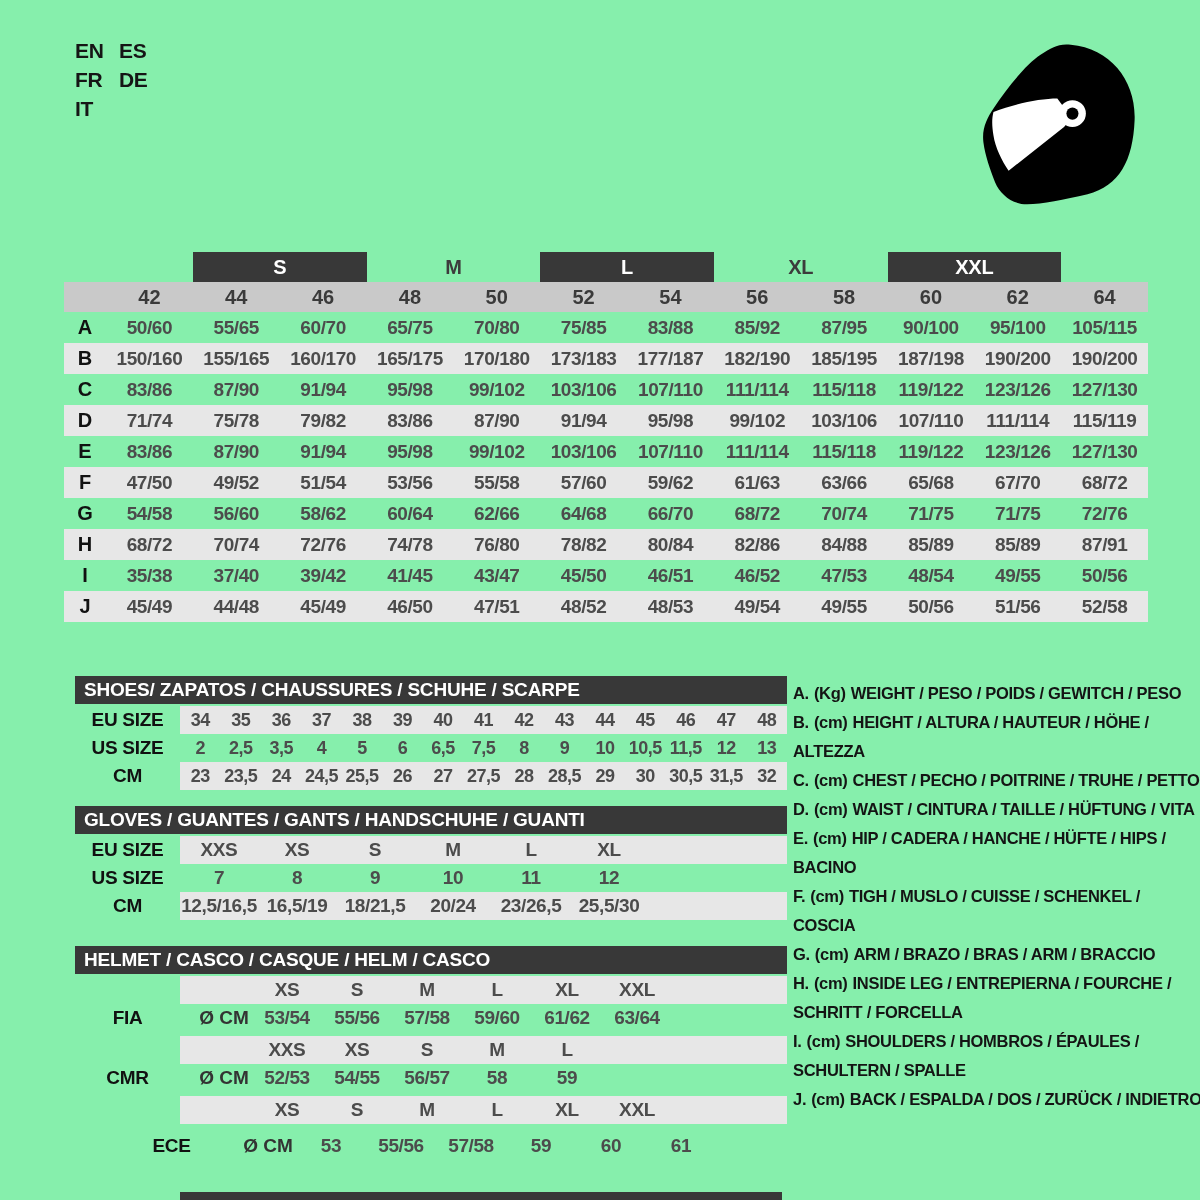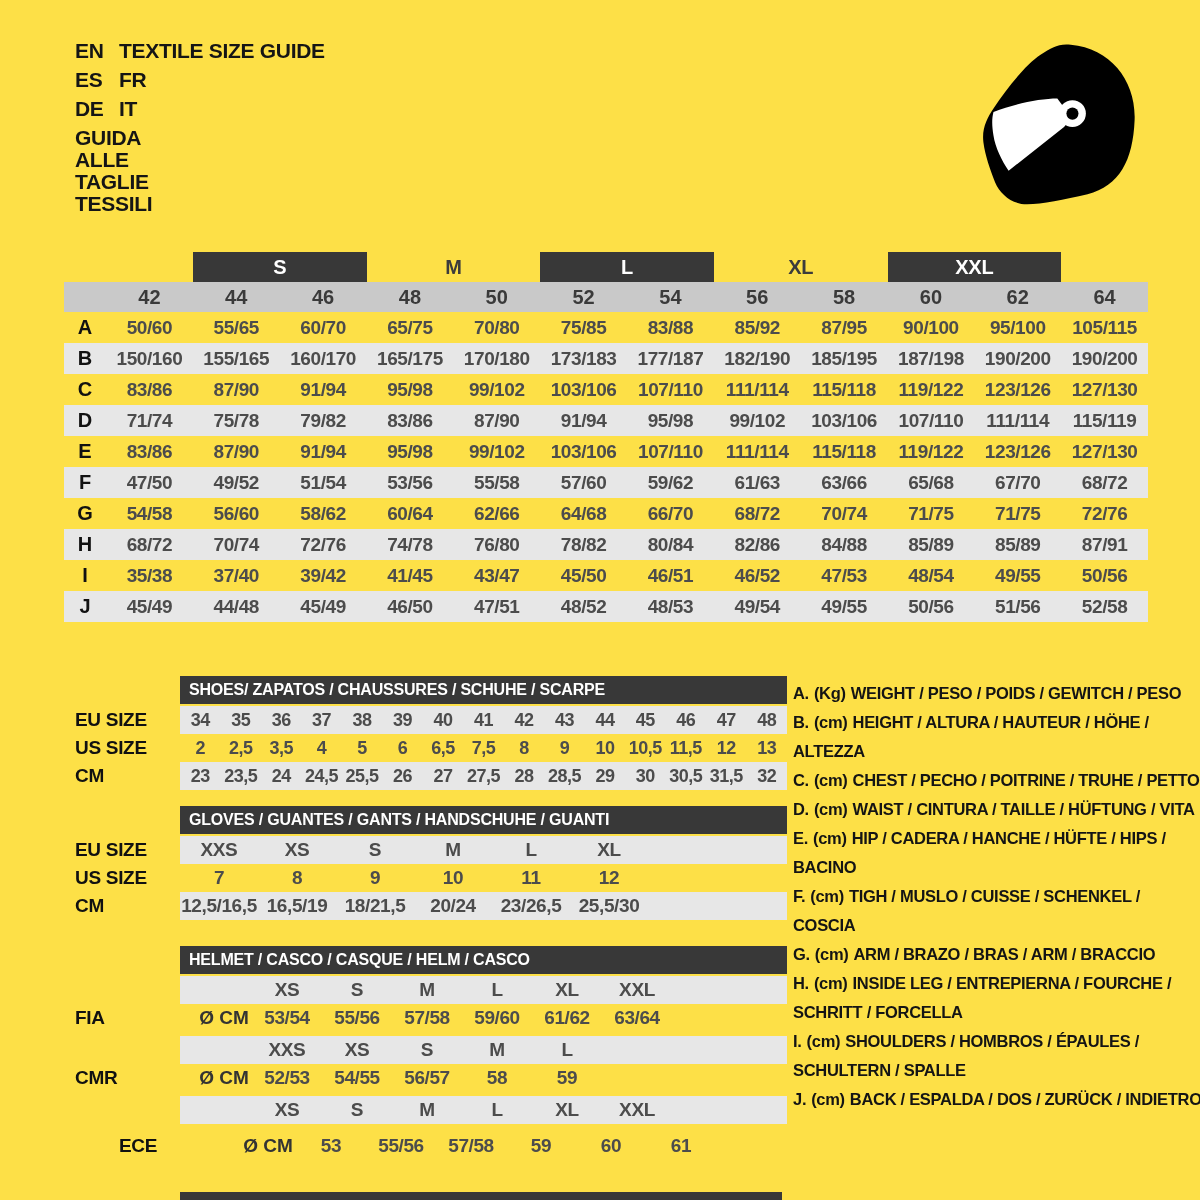--- a/index.html
+++ b/index.html
@@ -1,16 +1,16 @@
 <!DOCTYPE html>
 <html><head>
 <meta charset="utf-8">
 <style>
   html,body{margin:0;padding:0;background:#fff;}
-  .page{position:relative;width:1200px;height:1200px;background:#fde047;overflow:hidden;
+  .page{position:relative;width:1200px;height:1200px;background:#86efac;overflow:hidden;
         font-family:"Liberation Sans",sans-serif;color:#161616;}
 
   
   .langs{position:absolute;left:75px;top:40px;display:grid;grid-template-columns:44px auto;
          row-gap:7px;font-weight:bold;font-size:21px;line-height:22px;letter-spacing:-0.3px;color:#151515;}
 
   
   .helmet-icon{position:absolute;left:975px;top:36px;width:168px;height:172px;}
 
   
@@ -22,25 +22,25 @@
          font-weight:bold;font-size:20px;color:#3c3c3c;letter-spacing:-0.3px;}
   .g-dark{background:#383838;color:#ffffff;}
   .t-sizes{background:#c9c9c9;height:30px;}
   .t-sizes .contents span{text-align:center;font-weight:bold;font-size:20px;color:#3a3a3a;}
   .t-letter{text-align:center;font-weight:bold;font-size:20px;color:#111111;}
   .t-body .contents span{text-align:center;font-weight:bold;font-size:19px;color:#4c4c4c;letter-spacing:-0.4px;}
   .stripe{background:#e7e7e7;}
 
   
   .sect{position:absolute;left:75px;width:712px;}
-  .sect-title{margin-left:105px;height:28px;background:#383838;color:#ffffff;font-weight:bold;
-              font-size:16px;display:flex;align-items:center;padding-left:9px;letter-spacing:-0.2px;box-sizing:border-box;}
+  .sect-title{height:28px;background:#383838;color:#ffffff;font-weight:bold;
+              font-size:19px;display:flex;align-items:center;padding-left:9px;letter-spacing:-0.2px;box-sizing:border-box;}
   .row{display:grid;height:28px;align-items:center;}
   .gray{background:linear-gradient(to right,transparent 105px,#e7e7e7 105px);}
-  .side-label{text-align:left;font-weight:bold;font-size:19px;color:#111111;letter-spacing:-0.3px;}
+  .side-label{text-align:center;font-weight:bold;font-size:19px;color:#111111;letter-spacing:-0.3px;}
   .mt2{margin-top:2px;} .mt4{margin-top:4px;} .mt8{margin-top:8px;margin-left:44px;}
 
   .s-row{grid-template-columns:105px repeat(15,1fr);}
   .s-row .contents span{text-align:center;font-weight:bold;font-size:18px;color:#4c4c4c;letter-spacing:-0.5px;}
 
   .gl-row{grid-template-columns:105px repeat(6,78px) 1fr;}
   .gl-row .contents span{text-align:center;font-weight:bold;font-size:19px;color:#4c4c4c;letter-spacing:-0.4px;}
 
   .h-row{grid-template-columns:105px 72px repeat(6,70px) 1fr;}
   .h-unit{text-align:center;padding-left:16px;font-weight:bold;font-size:19px;color:#333333;}
@@ -53,26 +53,24 @@
 
   .bottom-cut{position:absolute;left:180px;top:1192px;width:602px;height:8px;background:#383838;}
 </style>
 </head>
 <body>
 
 <div class="page">
 
   <div class="langs">
     <span>EN</span>
-    <span>TEXTILE SIZE GUIDE</span>
     <span>ES</span>
     <span>FR</span>
     <span>DE</span>
     <span>IT</span>
-    <span>GUIDA ALLE TAGLIE TESSILI</span>
   </div>
 
   <div class="helmet-icon">
     <svg viewBox="0 0 100 100" width="168" height="172" aria-hidden="true">
       <path fill="#000000" d="M57 4 C81 6 96 26 95 49 C94 73 86 88 67 93 C53 96 40 99 31 99
                C22 99 15 93 12 86 C9 78 6 70 5 62 C4 54 7 48 11 42 C19 30 30 16 39 10 C45 6 50 3 57 4 Z"></path>
       <path fill="#ffffff" d="M11 44 C24 39 39 36 49 36 L55 44 C57 47 56 50 53 53 L20 79
                C16 73 12 65 11 58 C10 52 10 48 11 44 Z"></path>
       <circle fill="#ffffff" cx="58" cy="45" r="8"></circle>
       <circle fill="#000000" cx="58" cy="45" r="3.6"></circle>

